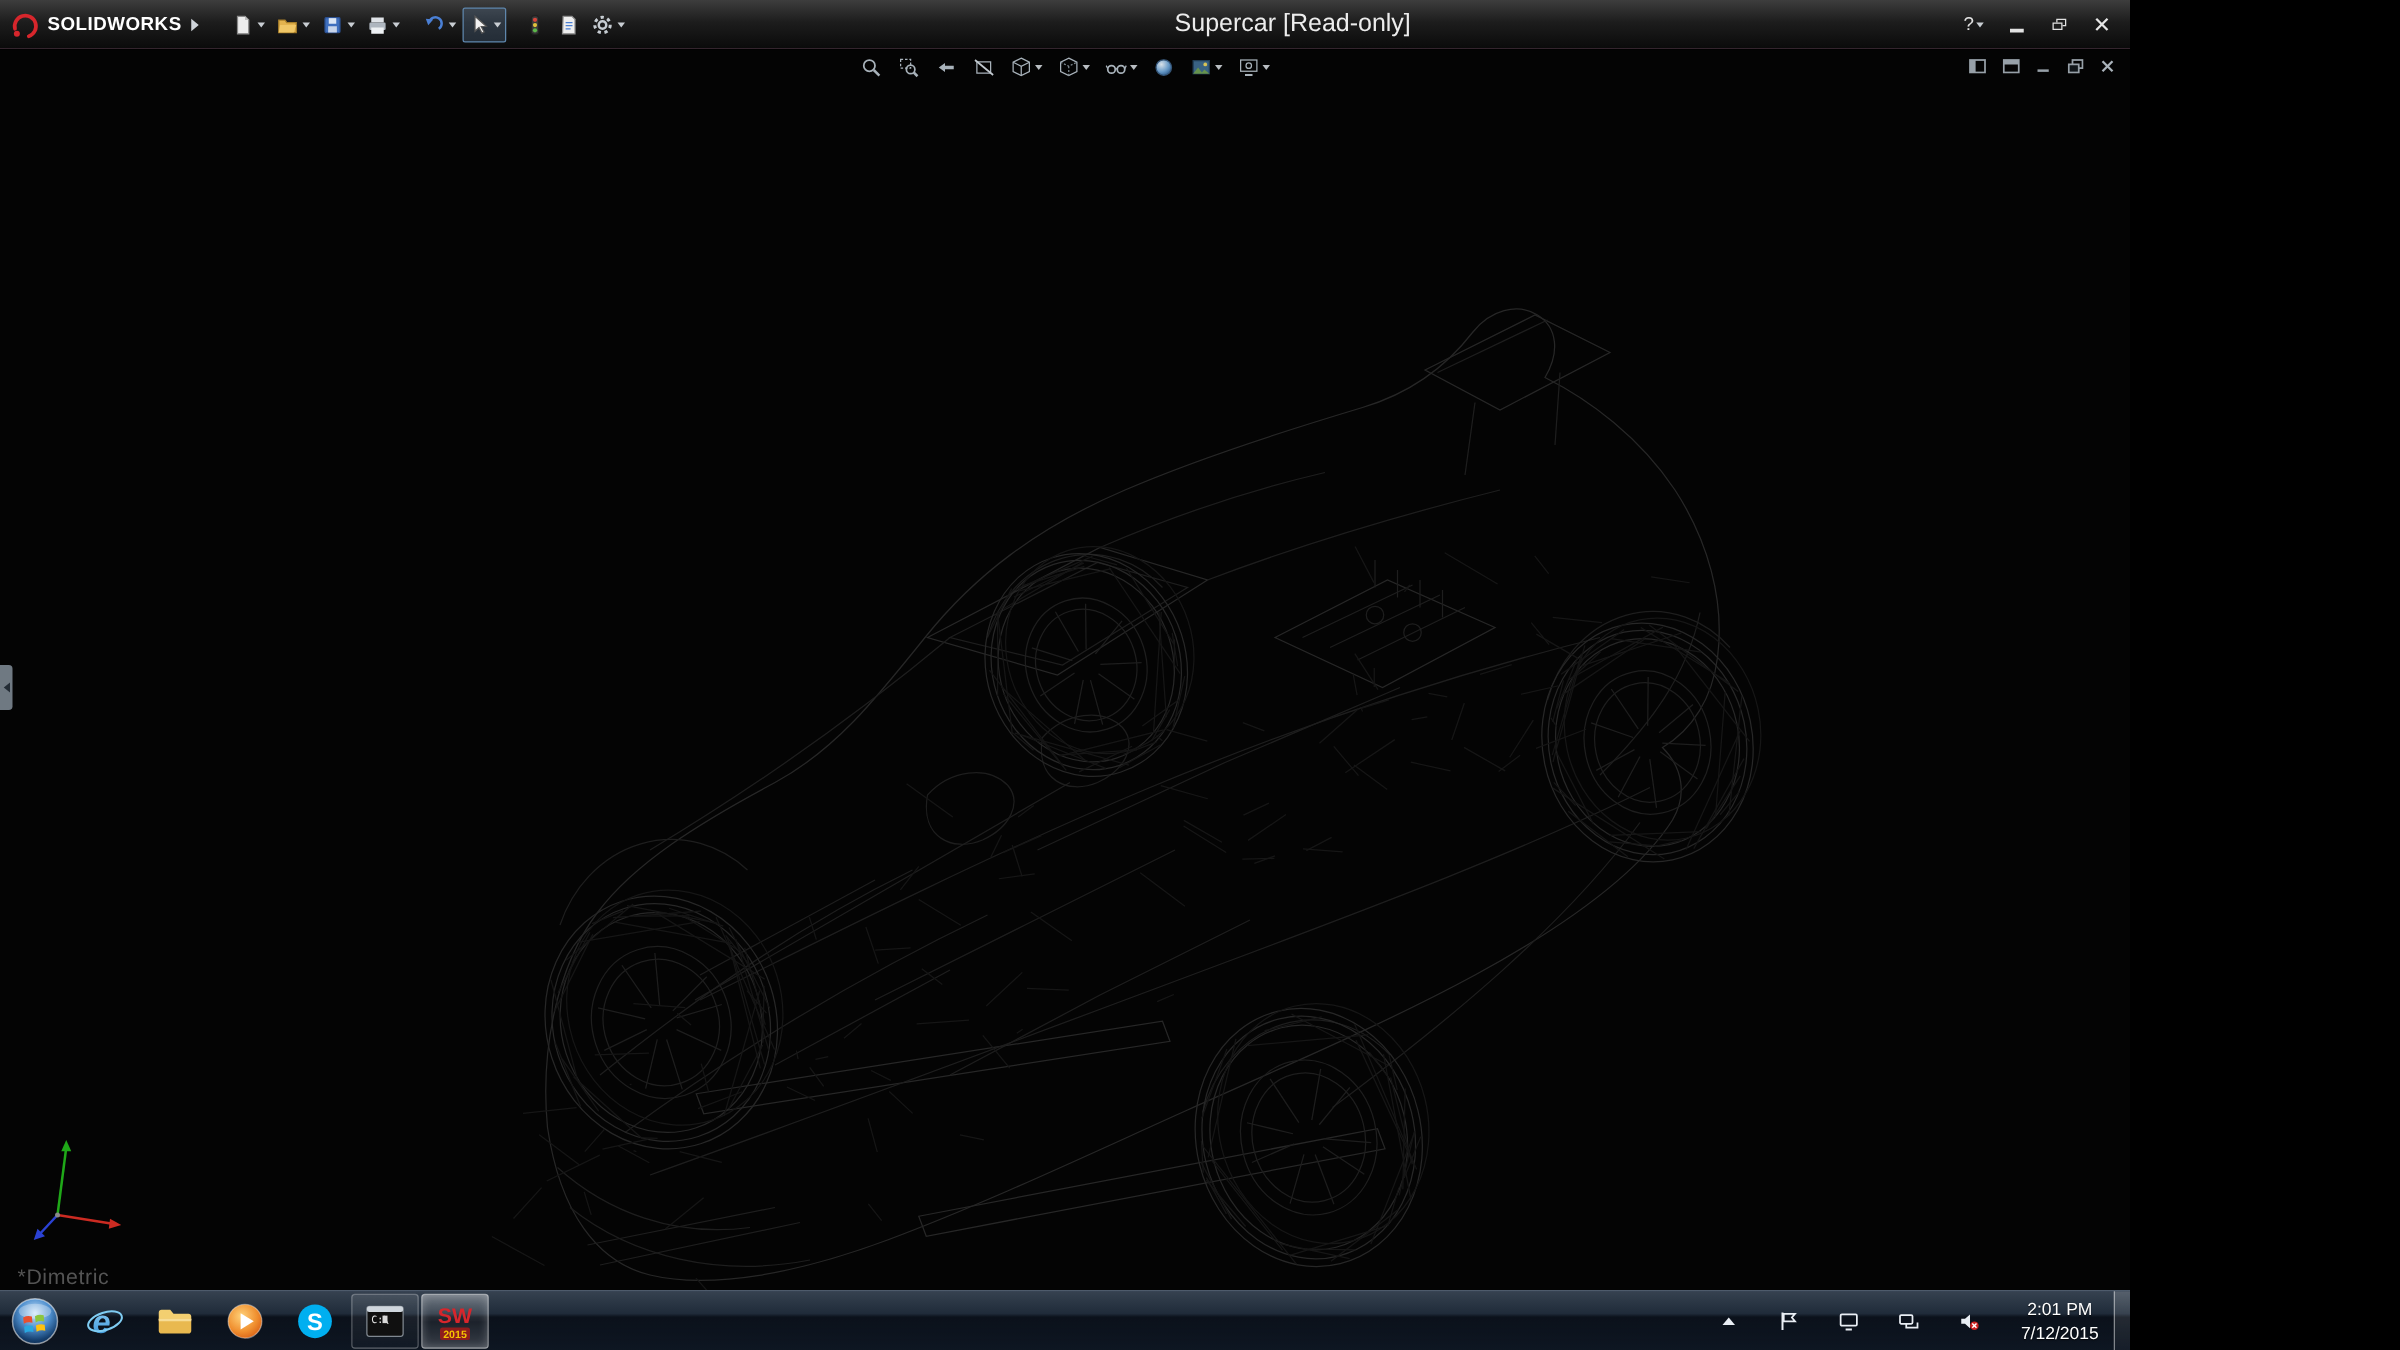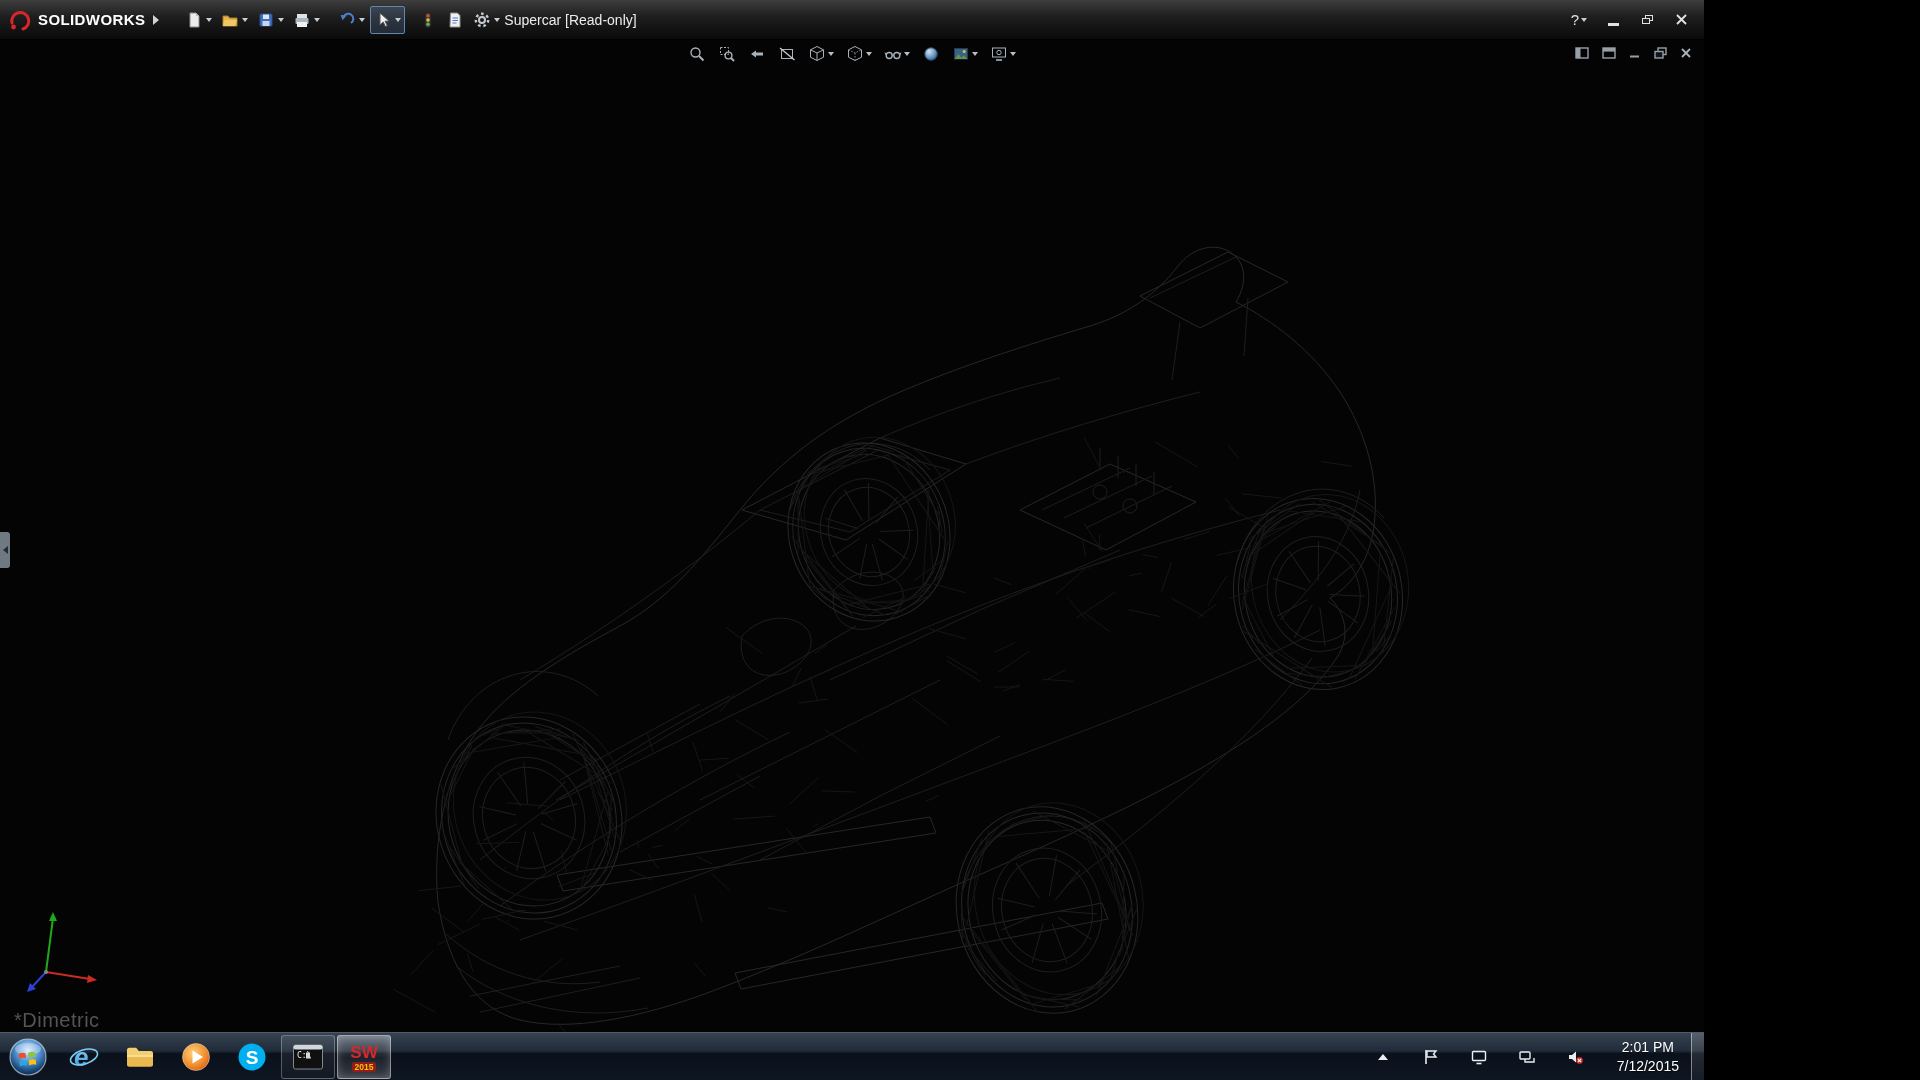--- a/index.html
+++ b/index.html
@@ -12,36 +12,36 @@
     background:linear-gradient(180deg,#3d3d3d 0%,#1d1d1d 45%,#0a0a0a 100%);
     display:flex;align-items:center;border-bottom:1px solid #000}
   .logo{display:flex;align-items:center;gap:6px;padding:0 8px 0 8px;height:100%}
   .logo-text{color:#fff;font-weight:bold;font-size:15px;letter-spacing:.4px}
   .menu-expand{width:0;height:0;border-top:5px solid transparent;border-bottom:5px solid transparent;border-left:6px solid #cfd4d9;margin-left:2px}
   .tb-group{display:flex;align-items:center;gap:1px;margin-left:14px}
   .tbtn{height:28px;display:flex;align-items:center;padding:0 3px;border-radius:2px;gap:3px;border:1px solid transparent}
   .tbtn.pressed{border-color:#5f87ad;background:rgba(110,150,195,.22)}
   .dd{width:0;height:0;border-left:3.5px solid transparent;border-right:3.5px solid transparent;border-top:4px solid #c9ced3}
   .tb-sep{width:8px}
-  .tb-title{flex:1;color:#ececec;font-size:14px;white-space:nowrap;overflow:hidden}
+  .tb-title{flex:1;text-align:center;color:#ececec;font-size:20px;white-space:nowrap;overflow:hidden}
   .wc-group{display:flex;align-items:center;gap:4px;padding-right:8px}
   .wcbtn{width:30px;height:24px;display:flex;align-items:center;justify-content:center;color:#e2e2e2;font-size:15px;gap:2px}
 
   
   .viewport{position:absolute;top:40px;left:0;right:0;bottom:48px;background:#040404;overflow:hidden}
   .car-svg{position:absolute;left:0;top:0}
   .headsup{position:absolute;top:3px;left:50%;transform:translateX(-50%);display:flex;align-items:center;gap:8px}
   .hbtn{display:flex;align-items:center;gap:2px;padding:2px;opacity:.92}
   .doc-controls{position:absolute;top:7px;right:12px;display:flex;gap:13px;align-items:center}
   .dcbtn{display:flex;align-items:center;justify-content:center}
   .fm-tab{position:absolute;left:0;top:492px;width:10px;height:36px;background:#93a0ad;border-radius:0 3px 3px 0;opacity:.75;
     display:flex;align-items:center;justify-content:center}
   .fm-arrow{width:0;height:0;border-top:4px solid transparent;border-bottom:4px solid transparent;border-right:5px solid #2e3a46}
   .triad{position:absolute;left:22px;bottom:32px}
-  .orientation-label{position:absolute;left:14px;bottom:0;color:#545454;font-size:20px;letter-spacing:.5px}
+  .orientation-label{position:absolute;left:14px;bottom:0;color:#545454;font-size:17px;letter-spacing:.5px}
 
   
   .taskbar{position:absolute;left:0;right:0;bottom:0;height:48px;display:flex;align-items:center;
     background:linear-gradient(180deg,rgba(150,172,198,.30) 0%,rgba(70,92,118,.32) 38%,rgba(10,16,26,.78) 44%,rgba(14,22,34,.92) 100%),#0d141d;
     border-top:1px solid rgba(185,205,228,.38)}
   .start{width:56px;height:48px;display:flex;align-items:center;justify-content:center}
   .tb-icon{width:54px;height:44px;margin:0 1px;display:flex;align-items:center;justify-content:center;border-radius:3px;border:1px solid transparent}
   .tb-icon.open{border-color:rgba(255,255,255,.28);background:linear-gradient(180deg,rgba(255,255,255,.10),rgba(255,255,255,.02))}
   .tb-icon.active{border-color:rgba(255,255,255,.48);background:linear-gradient(180deg,rgba(255,255,255,.30),rgba(255,255,255,.07) 52%,rgba(255,255,255,.17));
     box-shadow:inset 0 0 8px rgba(255,255,255,.25)}

